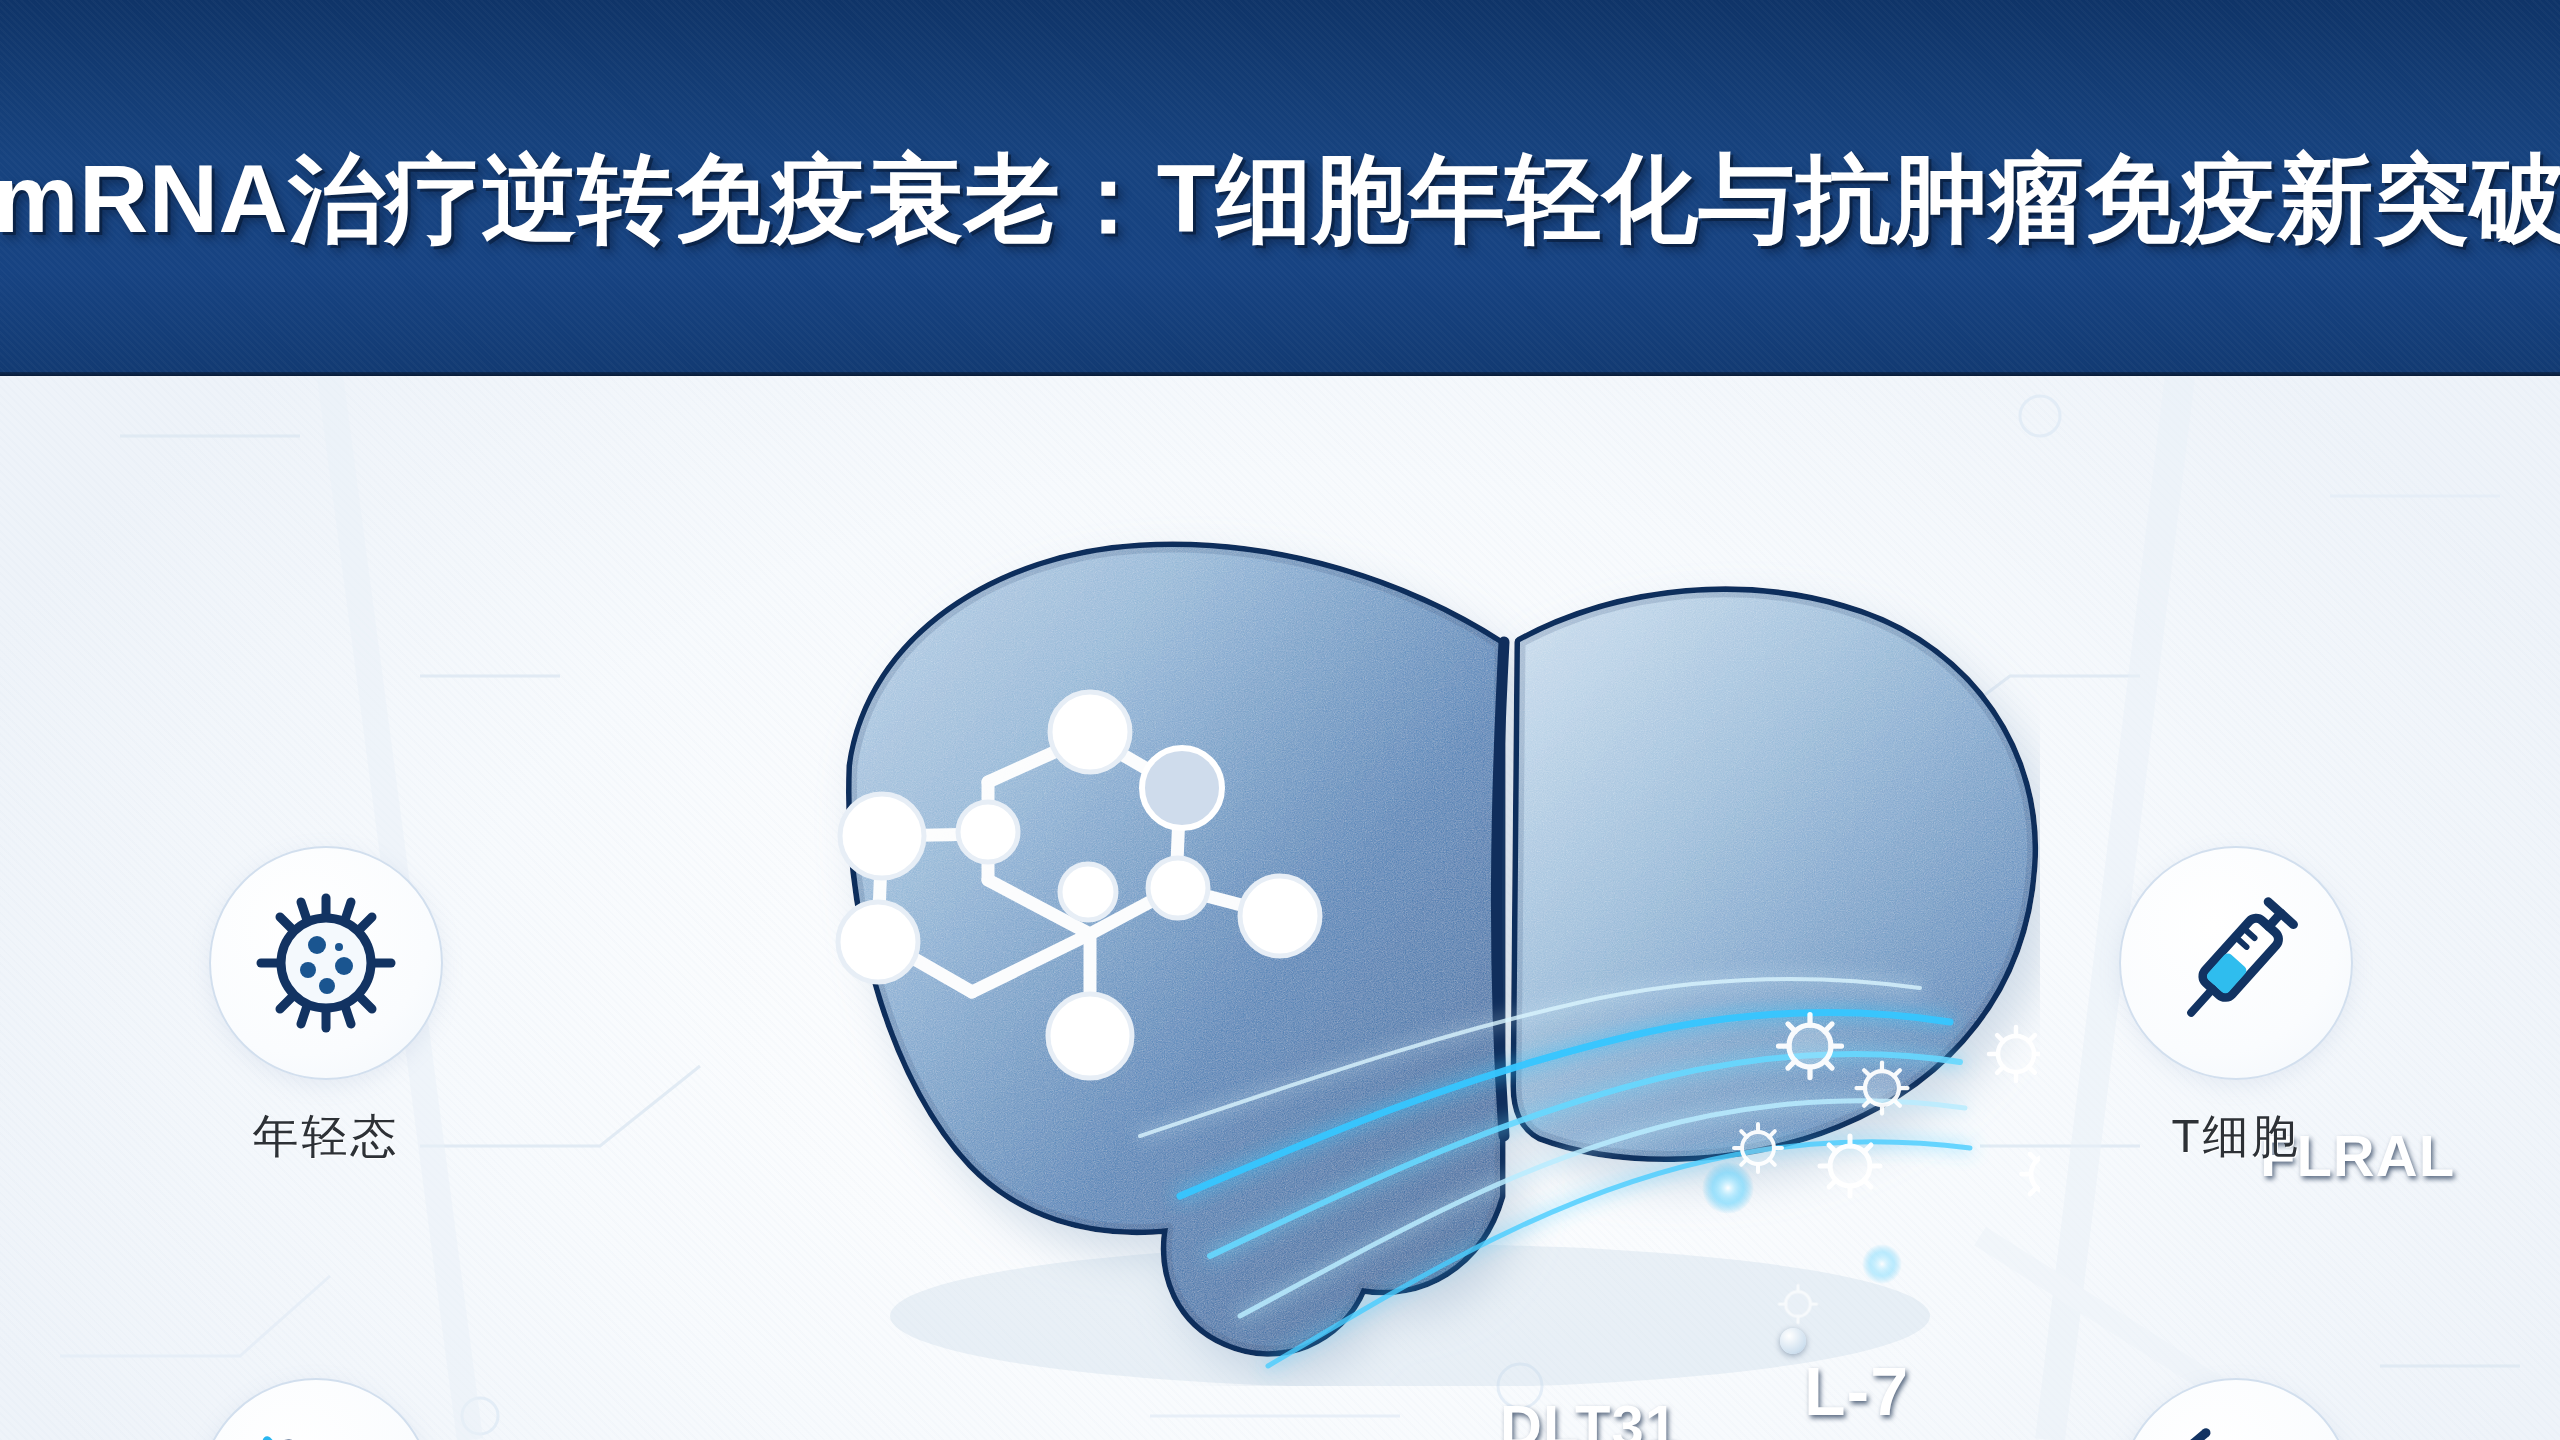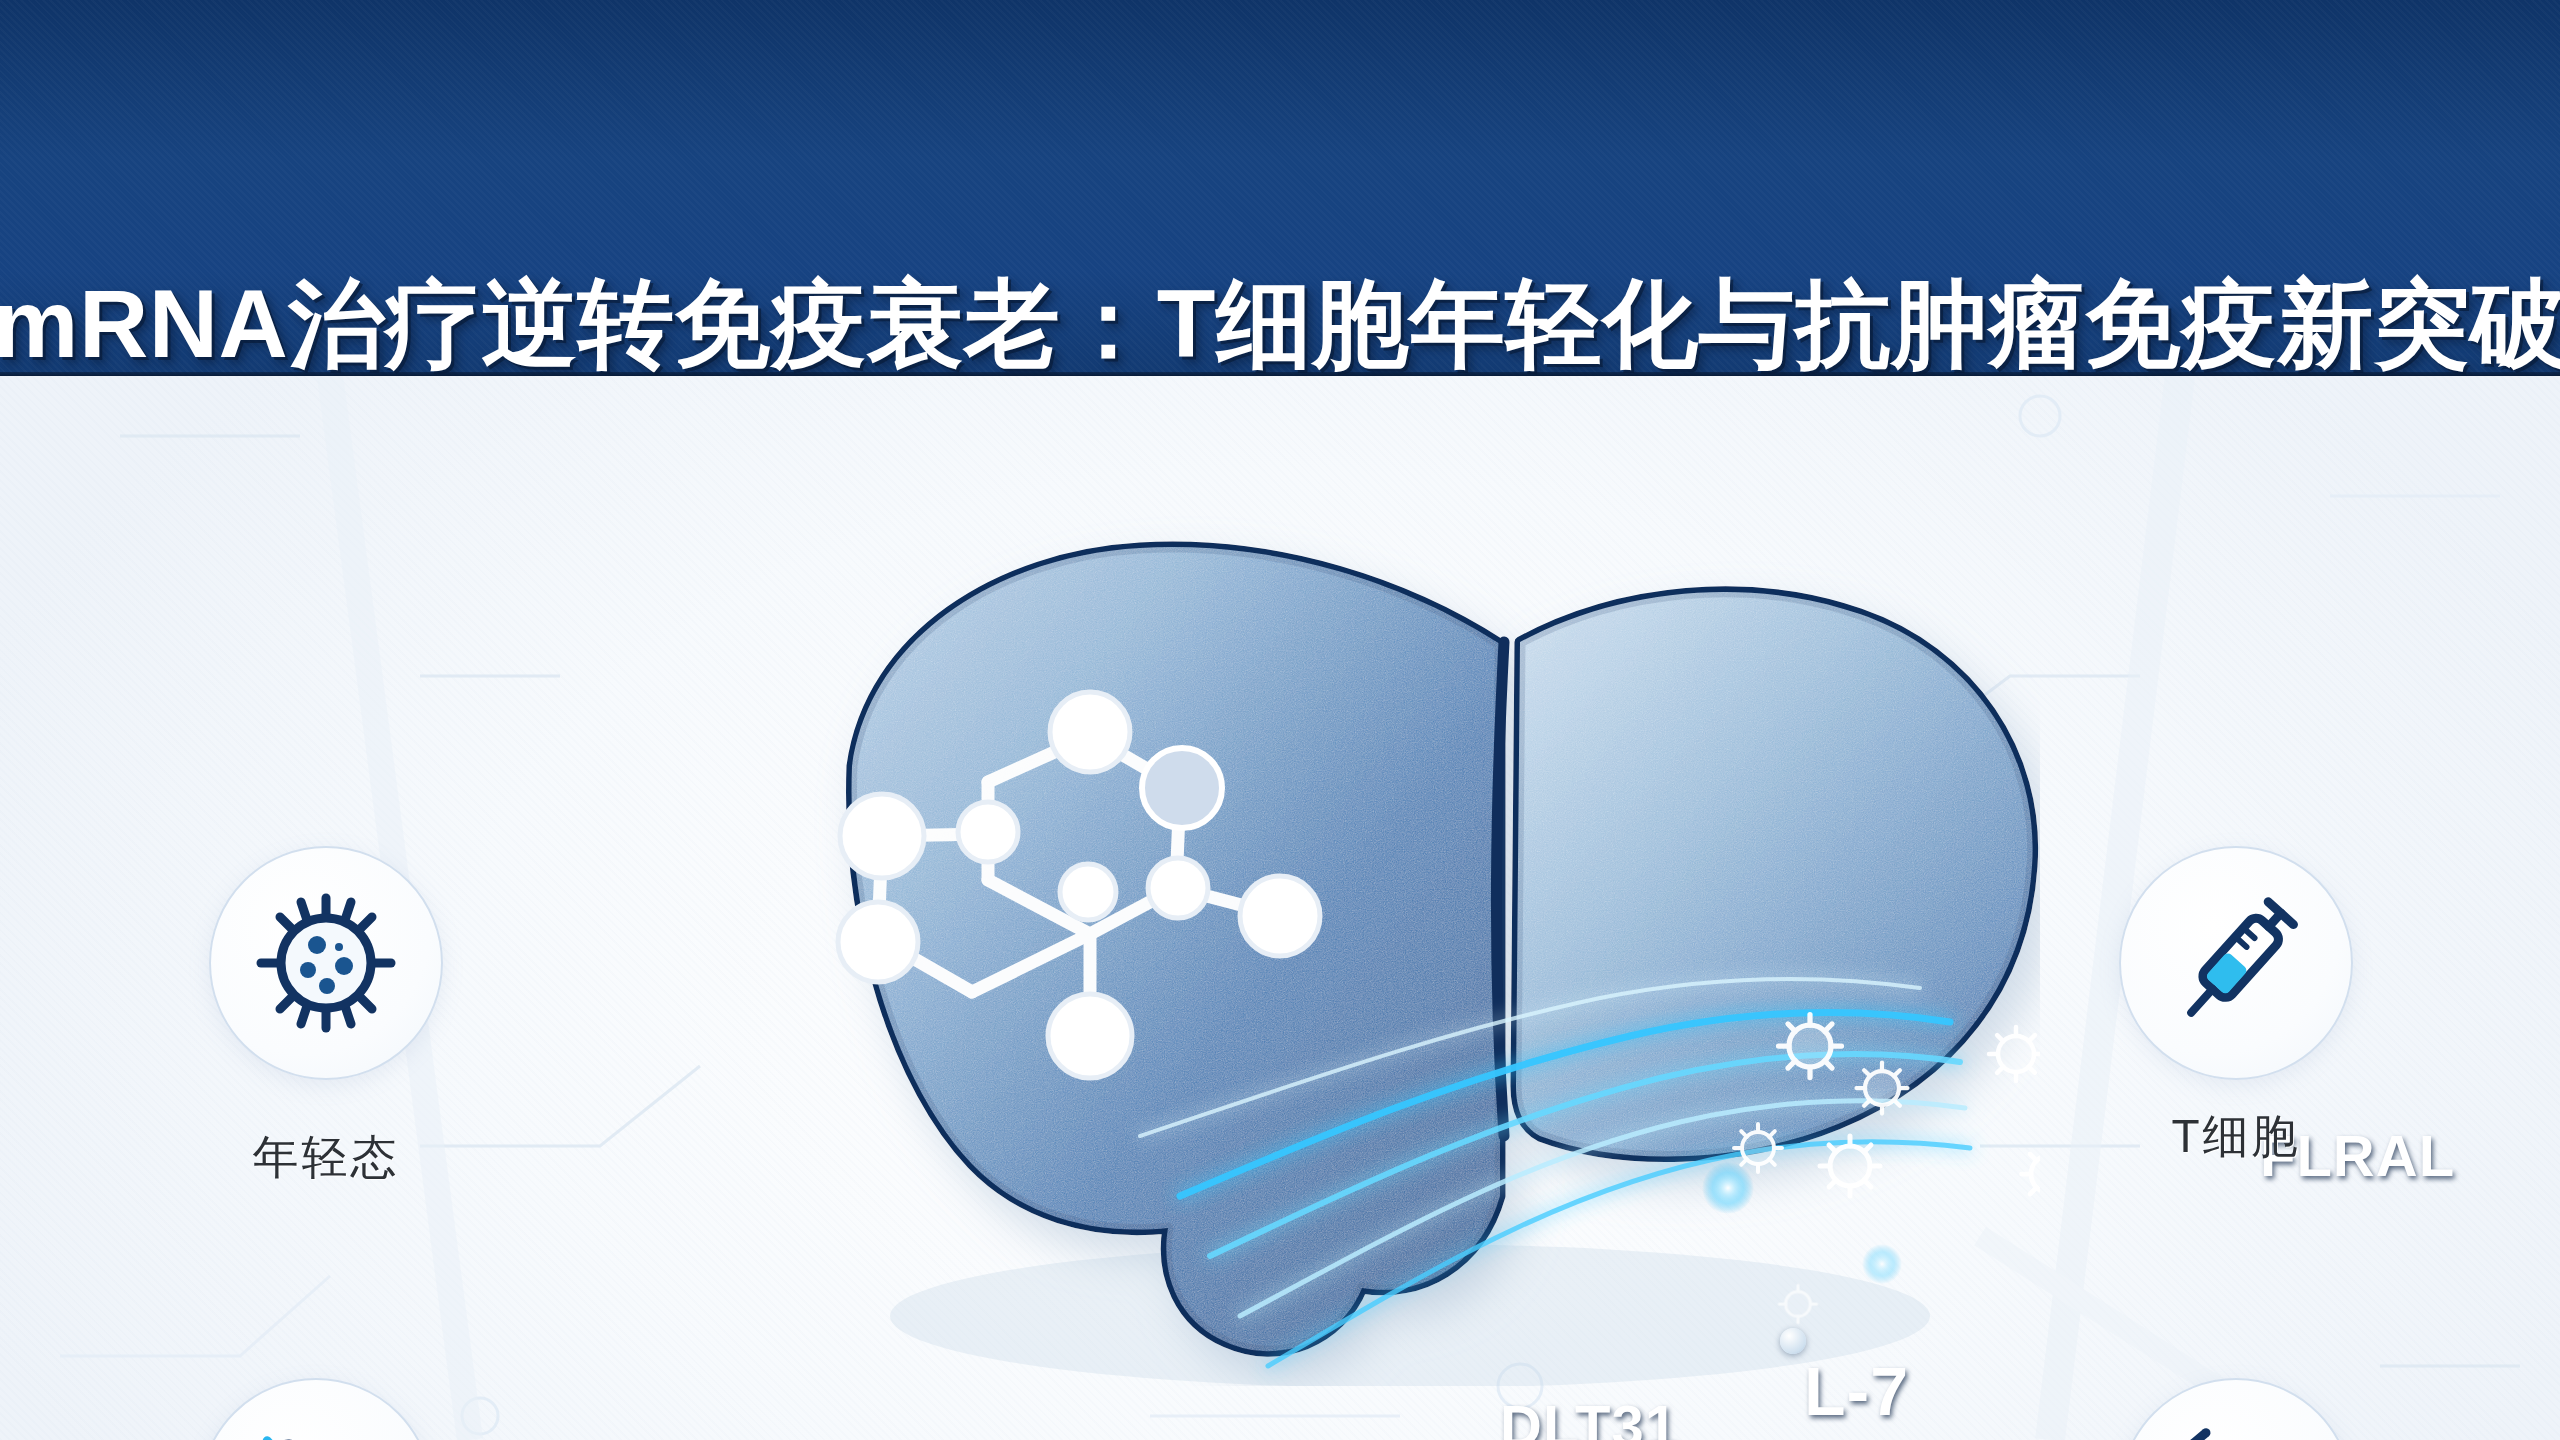--- a/index.html
+++ b/index.html
@@ -40,21 +40,21 @@
     left: 0; right: 0; bottom: 0;
     height: 4px;
     background: linear-gradient(180deg, rgba(7,26,54,.55), rgba(7,26,54,.95));
   }
   .header-inner {
     position: absolute;
     left: 0; right: 0; top: 0; bottom: 0;
     display: flex;
     flex-direction: column;
     align-items: center;
-    justify-content: flex-end;
+    justify-content: center;
     padding-top: 22px;
     box-sizing: border-box;
     border-radius: 18px;
   }
   .title {
     color: #ffffff;
     font-size: 96px;
     font-weight: 700;
     letter-spacing: 0.5px;
     line-height: 1.08;
@@ -108,21 +108,21 @@
   }
   .node-label {
     margin-top: 26px;
     font-size: 46px;
     color: #2d3136;
     letter-spacing: 3px;
     white-space: nowrap;
     text-shadow: 1px 1px 0 rgba(255,255,255,.9);
   }
 
-  #node-young    { left: 176px;  top: 470px; gap: 21px; }
+  #node-young    { left: 176px;  top: 470px; }
   #node-vaccine  { left: 166px;  top: 1002px; }
   #node-tcell    { left: 2086px; top: 470px; }
   #node-cancer   { left: 2086px; top: 1002px; }
 
   
   .liver-wrap {
     position: absolute;
     left: 620px;
     top: 60px;
     width: 1420px;

